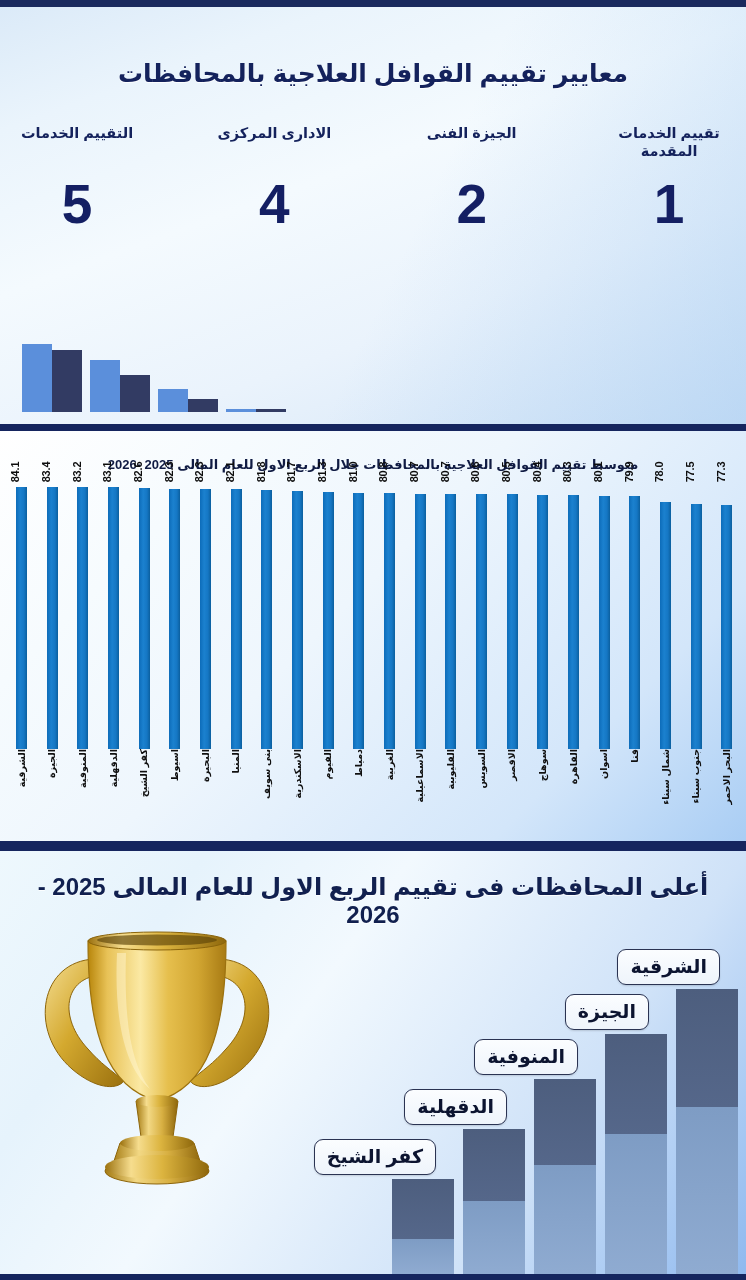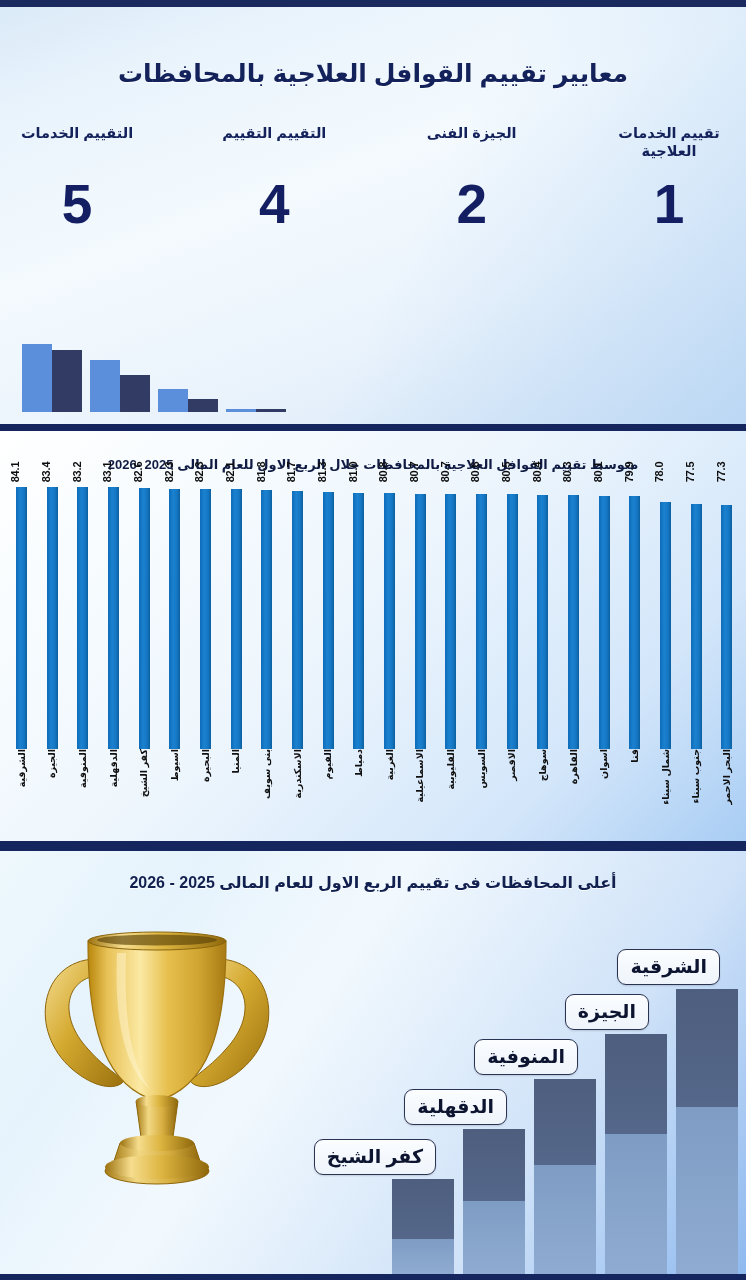--- a/index.html
+++ b/index.html
@@ -201,21 +201,21 @@
     border-bottom: 6px solid #15255e;
     overflow: hidden;
   }
 
   .top-title {
     position: absolute;
     top: 22px;
     left: 0; right: 0;
     text-align: center;
     direction: rtl;
-    font-size: 16px;
+    font-size: 24px;
     font-weight: bold;
     color: #11204f;
     padding: 0 10px;
     text-shadow: 0 1px 0 rgba(255,255,255,.8);
   }
 
   .trophy-wrap {
     position: absolute;
     left: 12px;
     top: 70px;
@@ -272,32 +272,32 @@
     <div class="criteria-title">معايير تقييم القوافل العلاجية بالمحافظات</div>
 
     <div class="criteria-row">
 
       <div class="criteria-cell">
         <div class="criteria-label">التقييم الخدمات</div>
         <div class="criteria-number">5</div>
       </div>
 
       <div class="criteria-cell">
-        <div class="criteria-label">التقييم التقييم</div>
+        <div class="criteria-label">الادارى المركزى</div>
         <div class="criteria-number">4</div>
       </div>
 
 
       <div class="criteria-cell">
         <div class="criteria-label">الجيزة الفنى</div>
         <div class="criteria-number">2</div>
       </div>
 
       <div class="criteria-cell">
-        <div class="criteria-label">تقييم الخدمات العلاجية</div>
+        <div class="criteria-label">تقييم الخدمات المقدمة</div>
         <div class="criteria-number">1</div>
       </div>
 
     </div>
 
     <div class="mini-bars" id="mini-bars">
         <div class="mini-pair">
           <div class="mini-bar light" style="height: 68px;"></div>
           <div class="mini-bar dark" style="height: 62px;"></div>
         </div>

